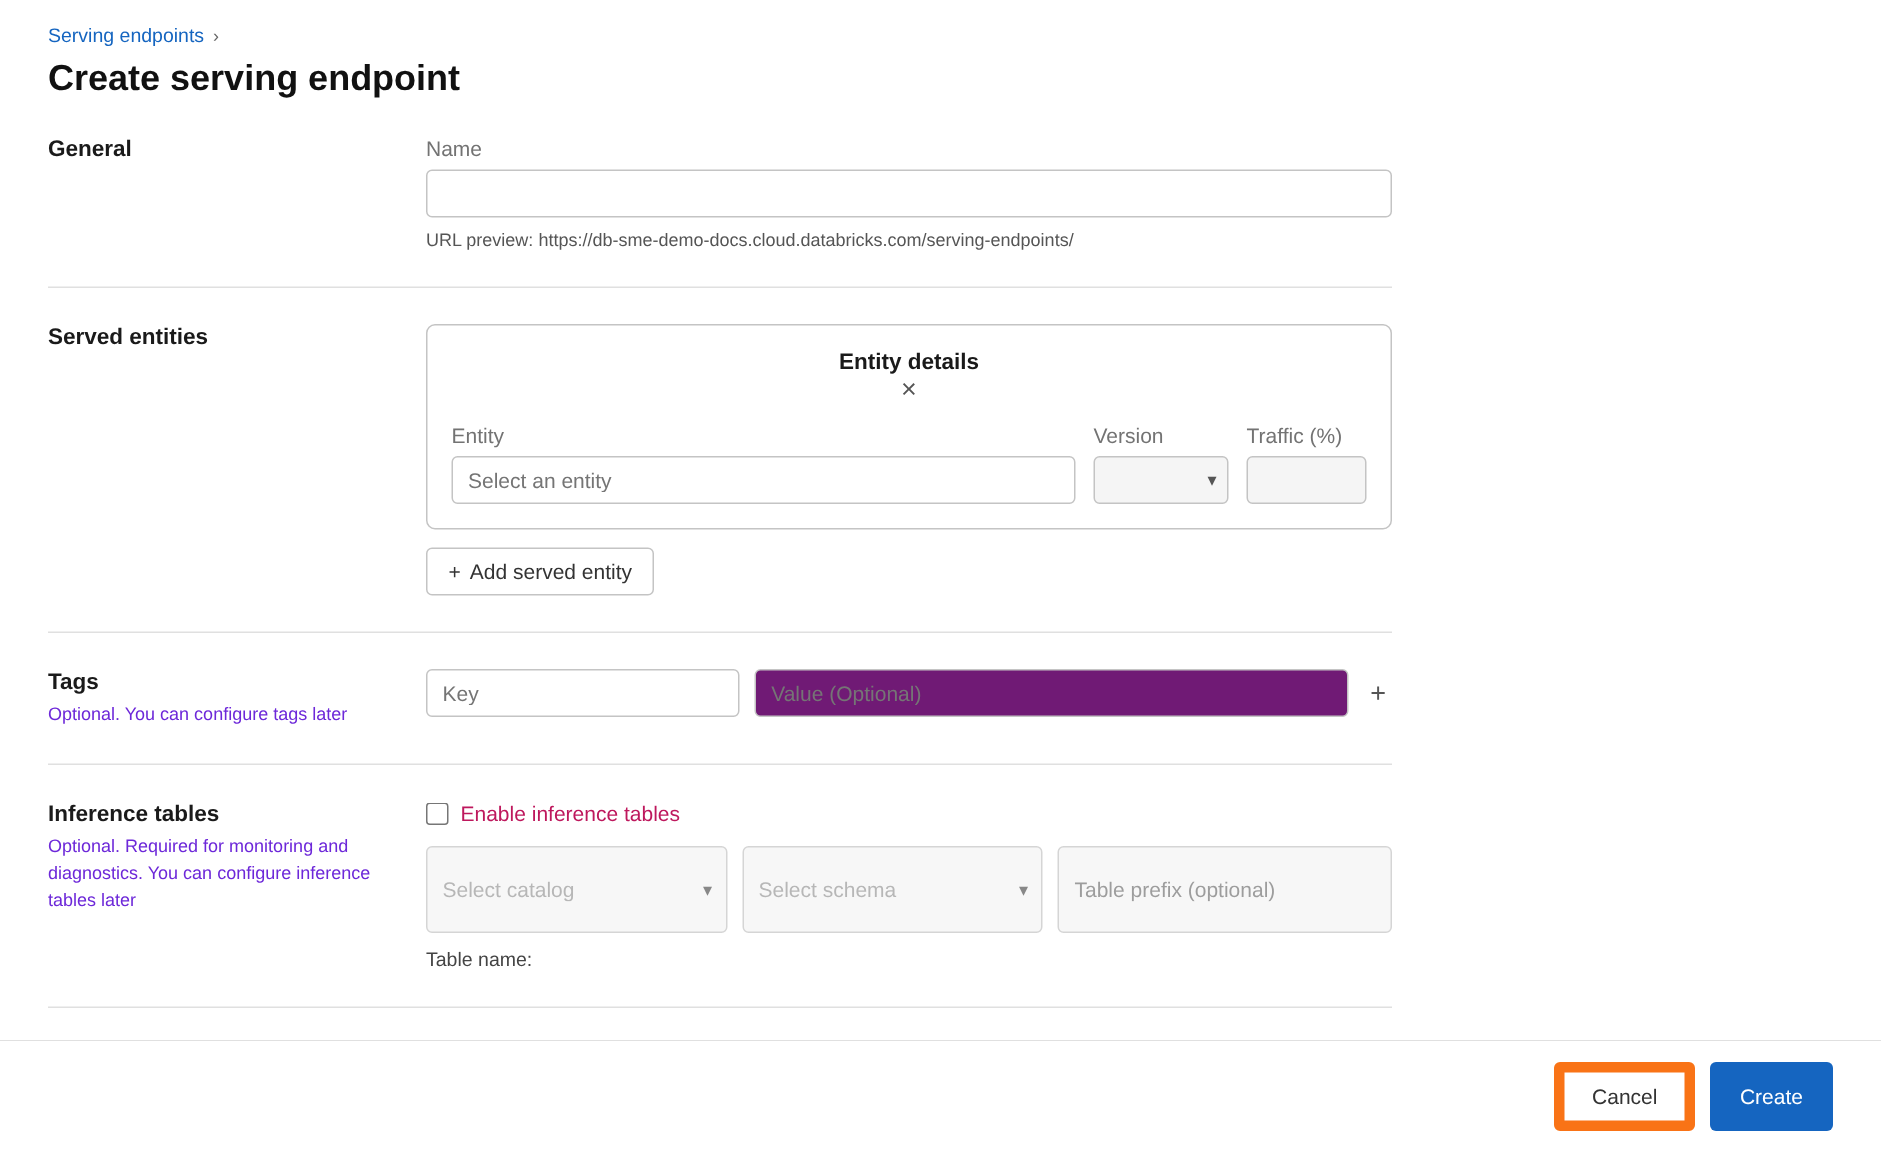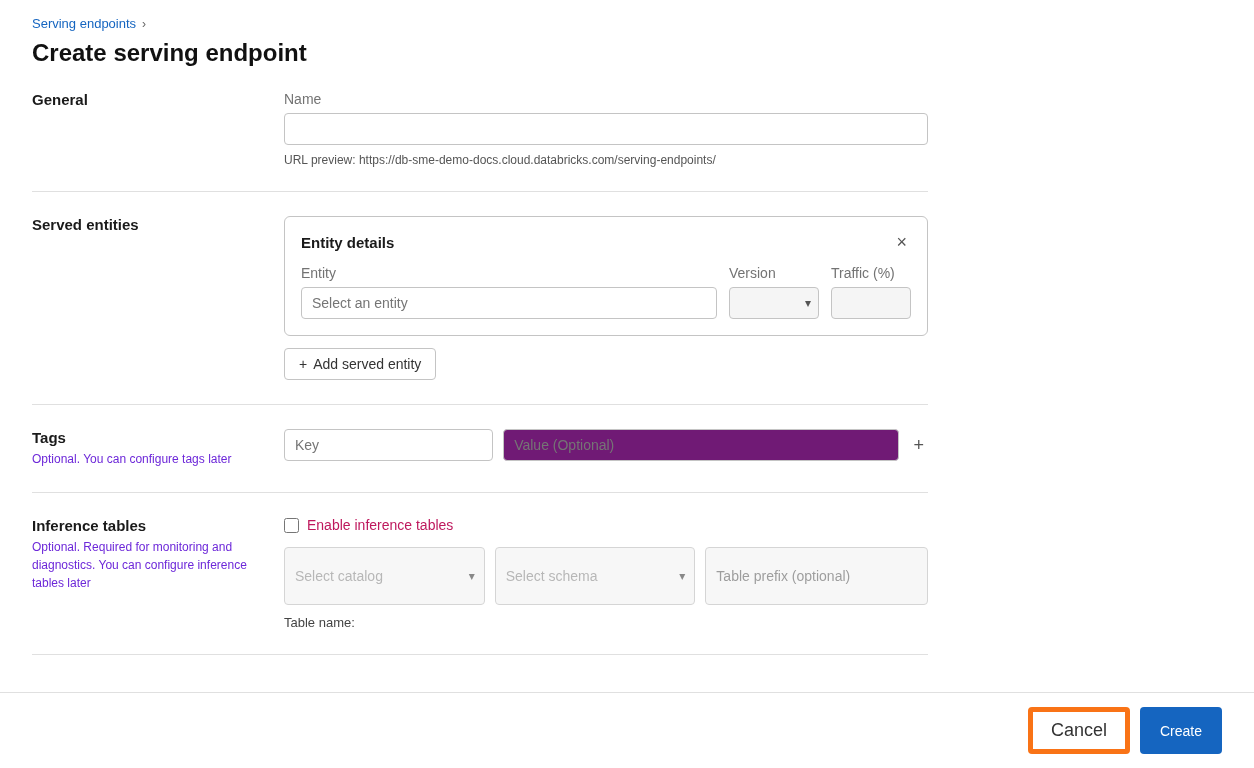--- a/index.html
+++ b/index.html
@@ -89,20 +89,21 @@
       border-radius: 6px;
       padding: 16px;
       margin-bottom: 12px;
       background: #fff;
     }
     .entity-card-header {
       display: flex;
       justify-content: space-between;
       align-items: center;
       margin-bottom: 14px;
+      flex-direction: column;
     }
     .entity-card-title {
       font-size: 15px;
       font-weight: 600;
     }
     .close-btn {
       background: none;
       border: none;
       cursor: pointer;
       font-size: 18px;
@@ -285,24 +286,24 @@
       right: 0;
       background: #fff;
       border-top: 1px solid #e0e0e0;
       padding: 14px 32px;
       display: flex;
       justify-content: flex-end;
       gap: 10px;
     }
     .btn-cancel {
       padding: 8px 18px;
-      border: 5px solid #f97316;
-      border-radius: 4px;
-      background: #fff;
-      font-size: 18px;
+      border: 7px solid #f97316;
+      border-radius: 4px;
+      background: #fff;
+      font-size: 14px;
       cursor: pointer;
       color: #333;
     }
     .btn-create {
       padding: 8px 20px;
       border: none;
       border-radius: 4px;
       background: #1565c0;
       color: #fff;
       font-size: 14px;

